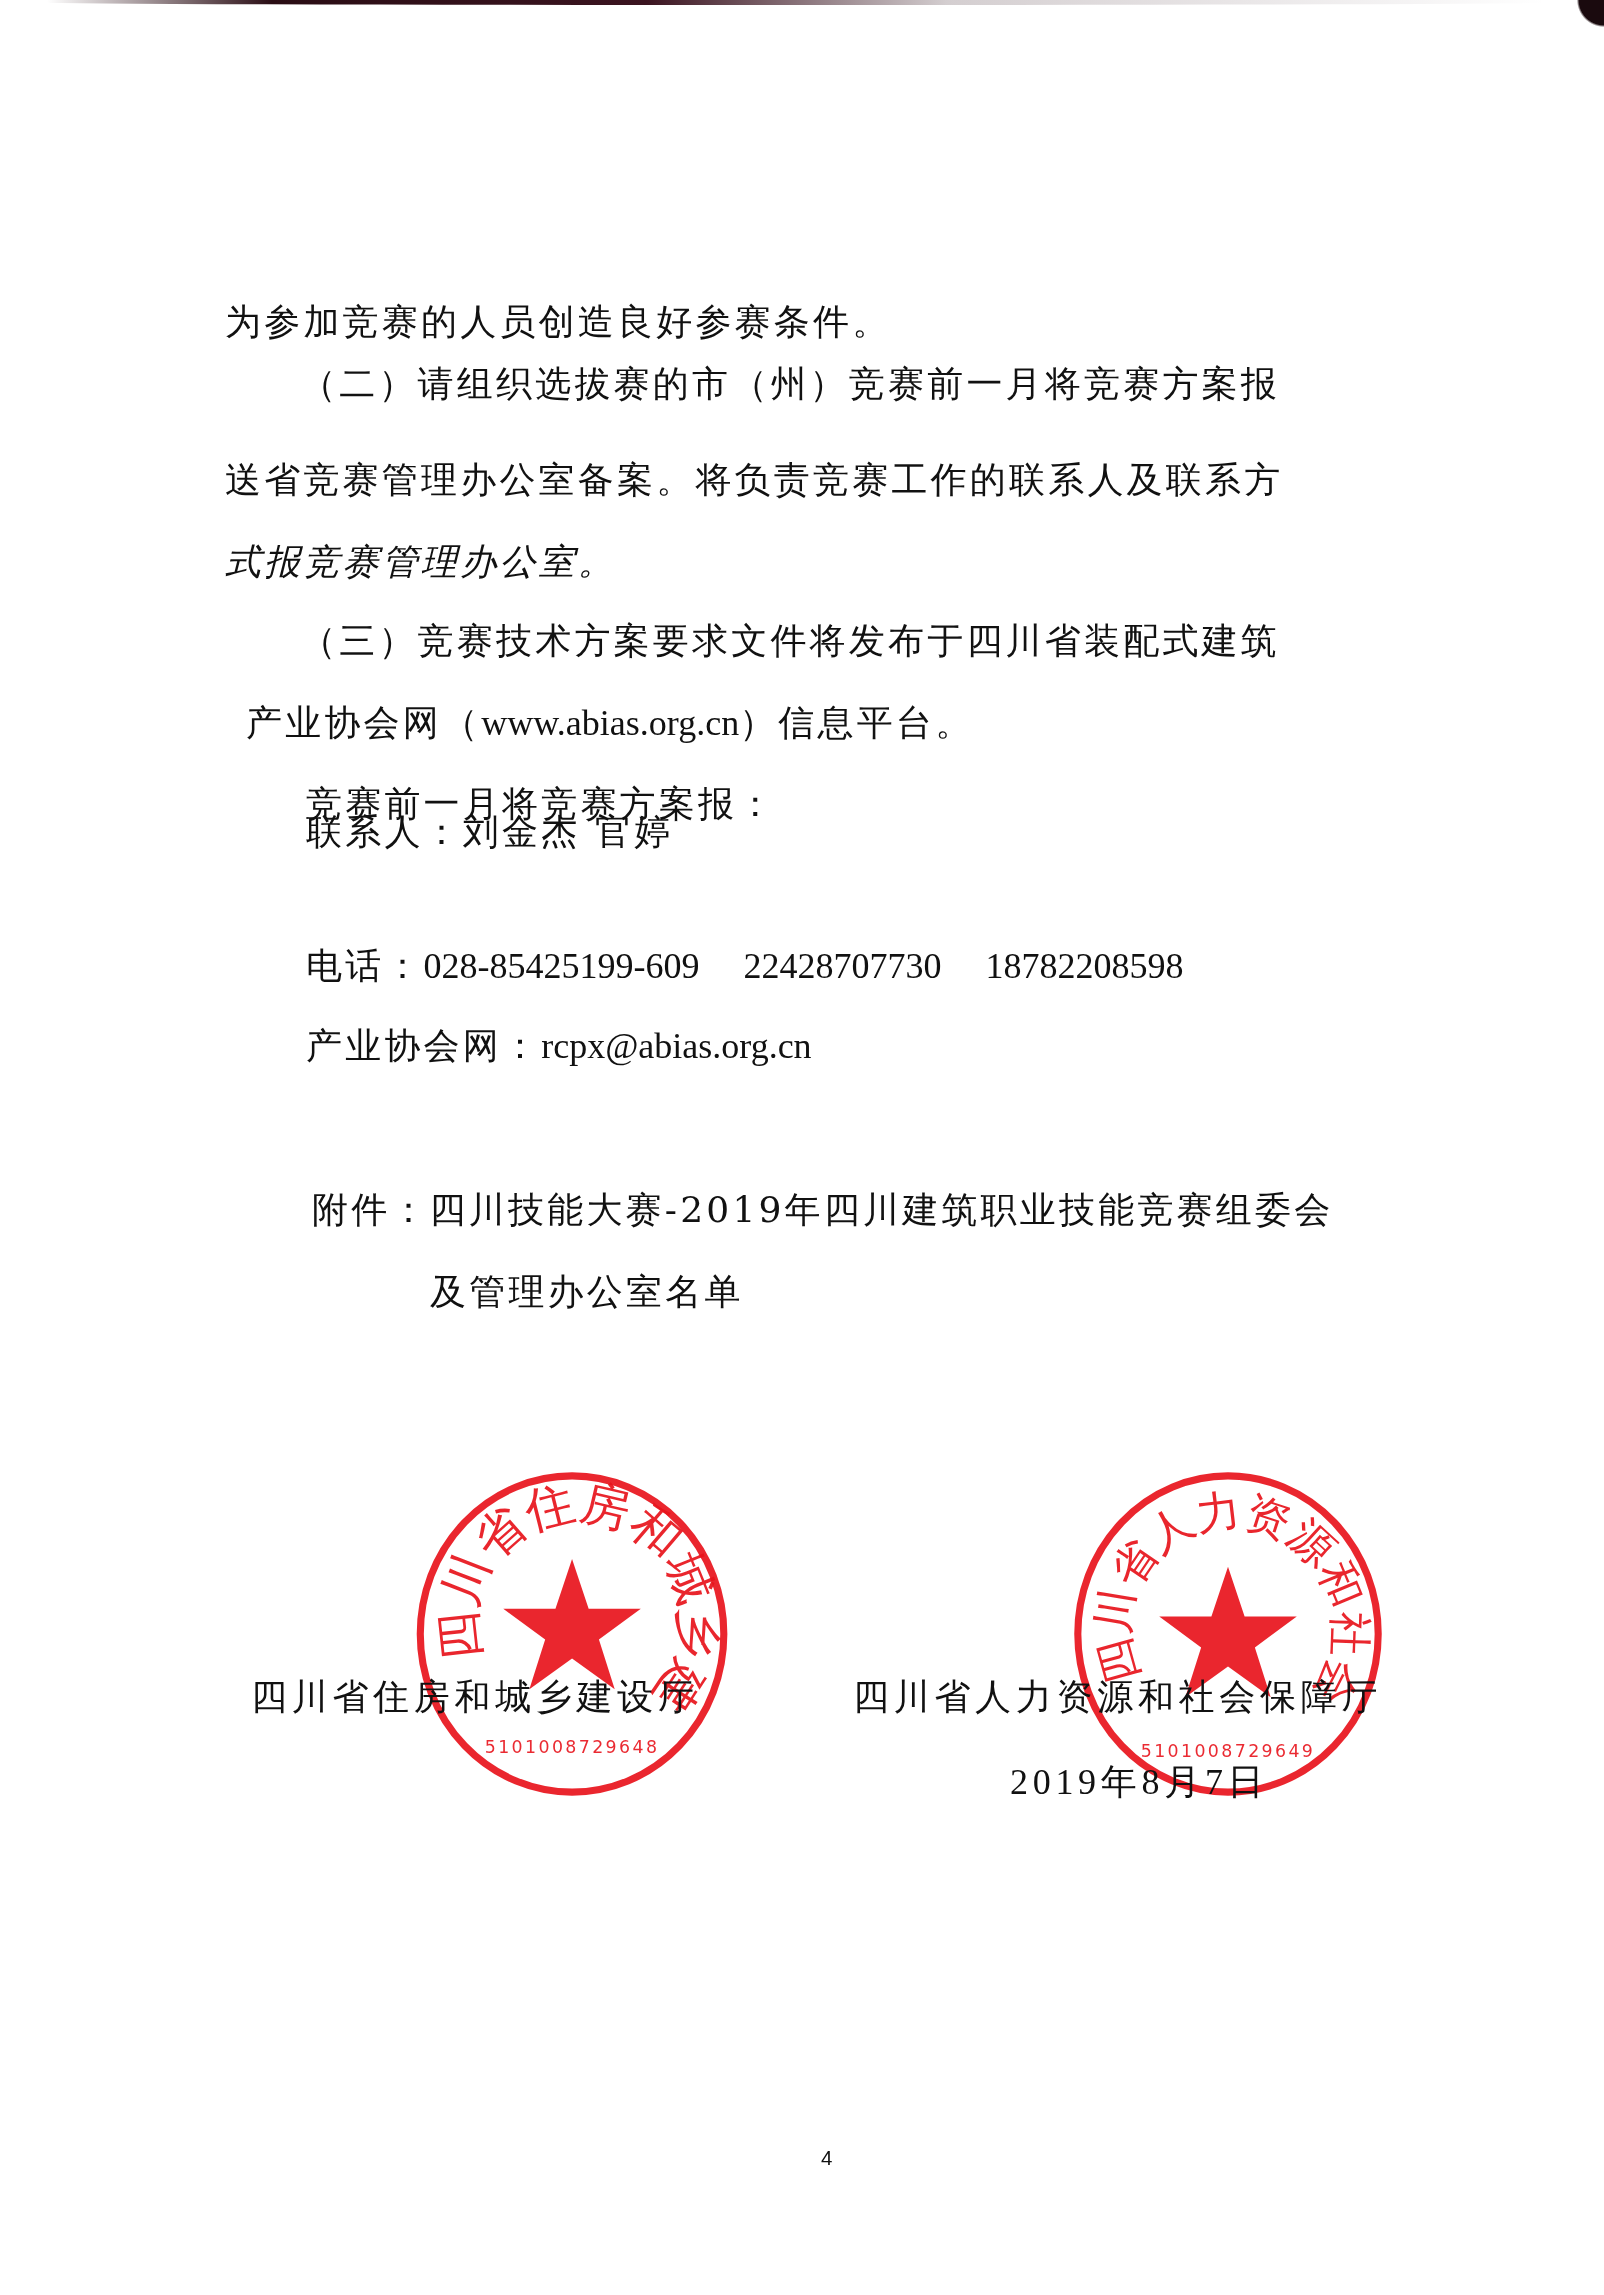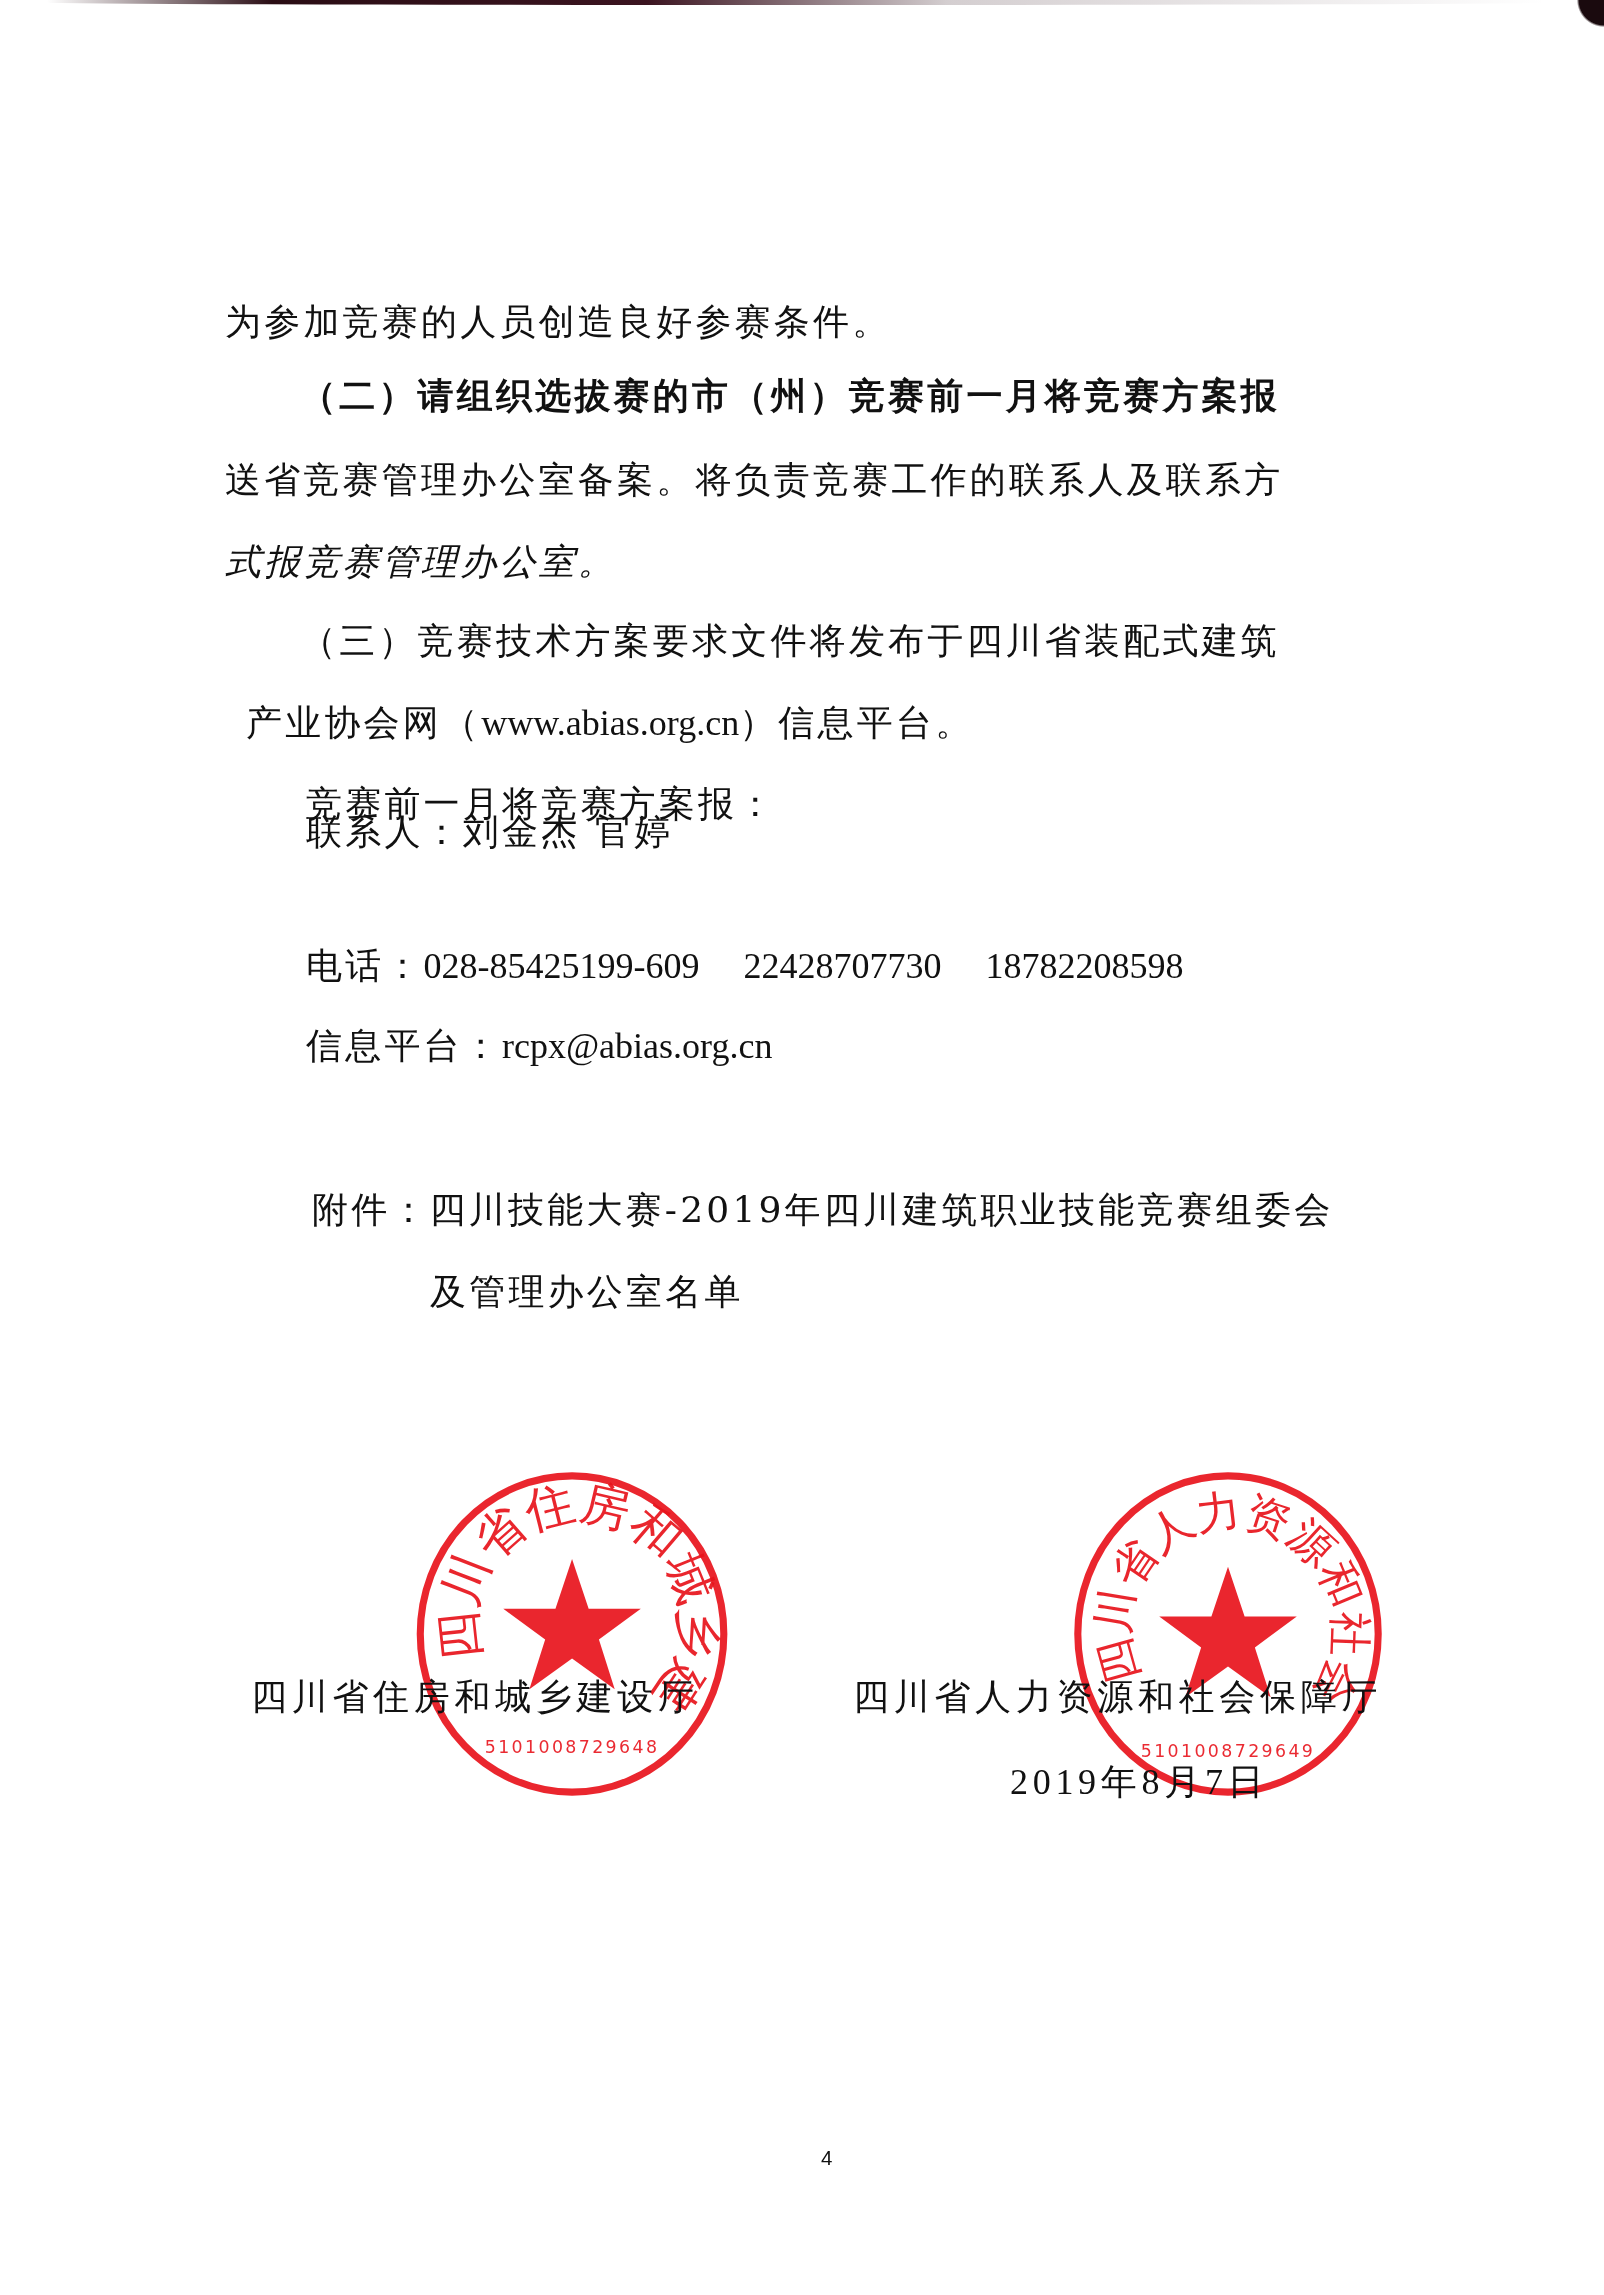--- a/index.html
+++ b/index.html
@@ -30,38 +30,38 @@
     }
   </style>
 </head>
 <body>
 
 <div class="scan-edge-top"></div>
 <div class="scan-corner"></div>
 
 <div class="line" style="left:225px; top:298px;">为参加竞赛的人员创造良好参赛条件。</div>
 
-<div class="line" style="left:300px; top:372px;font-weight:bold;">（二）请组织选拔赛的市（州）竞赛前一月将竞赛方案报</div>
+<div class="line" style="left:300px; top:360px;">（二）请组织选拔赛的市（州）竞赛前一月将竞赛方案报</div>
 <div class="line" style="left:225px; top:456px;">送省竞赛管理办公室备案。将负责竞赛工作的联系人及联系方</div>
 <div class="line" style="left:225px; top:538px;font-style:italic;">式报竞赛管理办公室。</div>
 
 <div class="line" style="left:300px; top:617px;">（三）竞赛技术方案要求文件将发布于四川省装配式建筑</div>
 <div class="line" style="left:225px; top:699px;margin-left:21px;">
   <span>产业协会网（</span><span class="latin">www.abias.org.cn</span><span>）信息平台。</span>
 </div>
 
 <div class="line" style="left:306px; top:780px;">竞赛前一月将竞赛方案报：</div>
 <div class="line" style="left:306px; top:808px;">
   <span>联系人：</span><span>刘金杰 官婷</span>
 </div>
 <div class="line" style="left:306px; top:942px;">
   <span>电话：</span><span class="latin">028-85425199-609</span><span class="gap"></span><span class="latin">22428707730</span><span class="gap"></span><span class="latin">18782208598</span>
 </div>
 <div class="line" style="left:306px; top:1022px;">
-  <span>信息平台：</span><span class="latin">rcpx@abias.org.cn</span>
+  <span>产业协会网：</span><span class="latin">rcpx@abias.org.cn</span>
 </div>
 
 <div class="line" style="left:312px; top:1186px;">
   <span>附件：</span><span>四川技能大赛-2019年四川建筑职业技能竞赛组委会</span>
 </div>
 <div class="line" style="left:430px; top:1268px;">及管理办公室名单</div>
 
 <svg class="seal" style="left:410px; top:1468px;" viewBox="0 0 420 420">
   <defs>
     <path id="arcL" d="M 95 250 A 130 130 0 1 1 320 270"></path>

